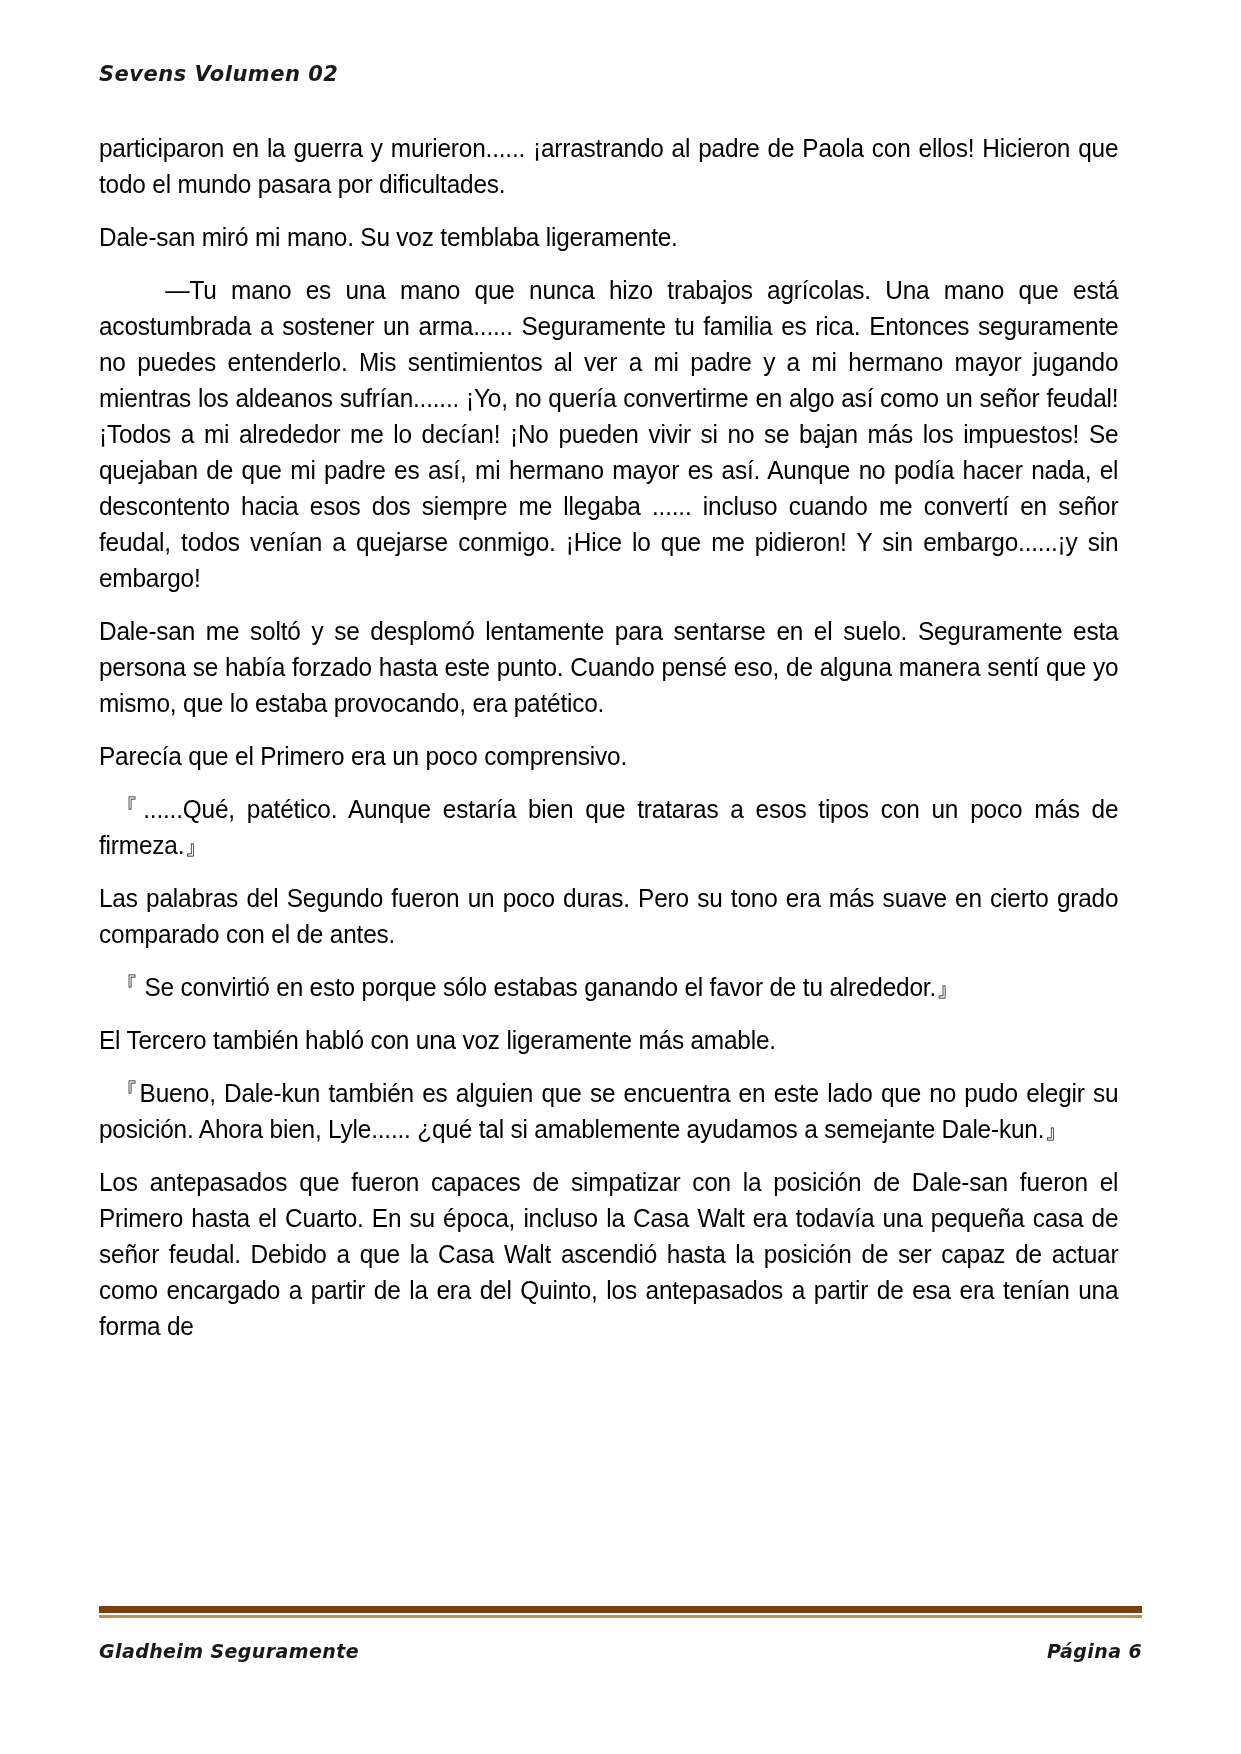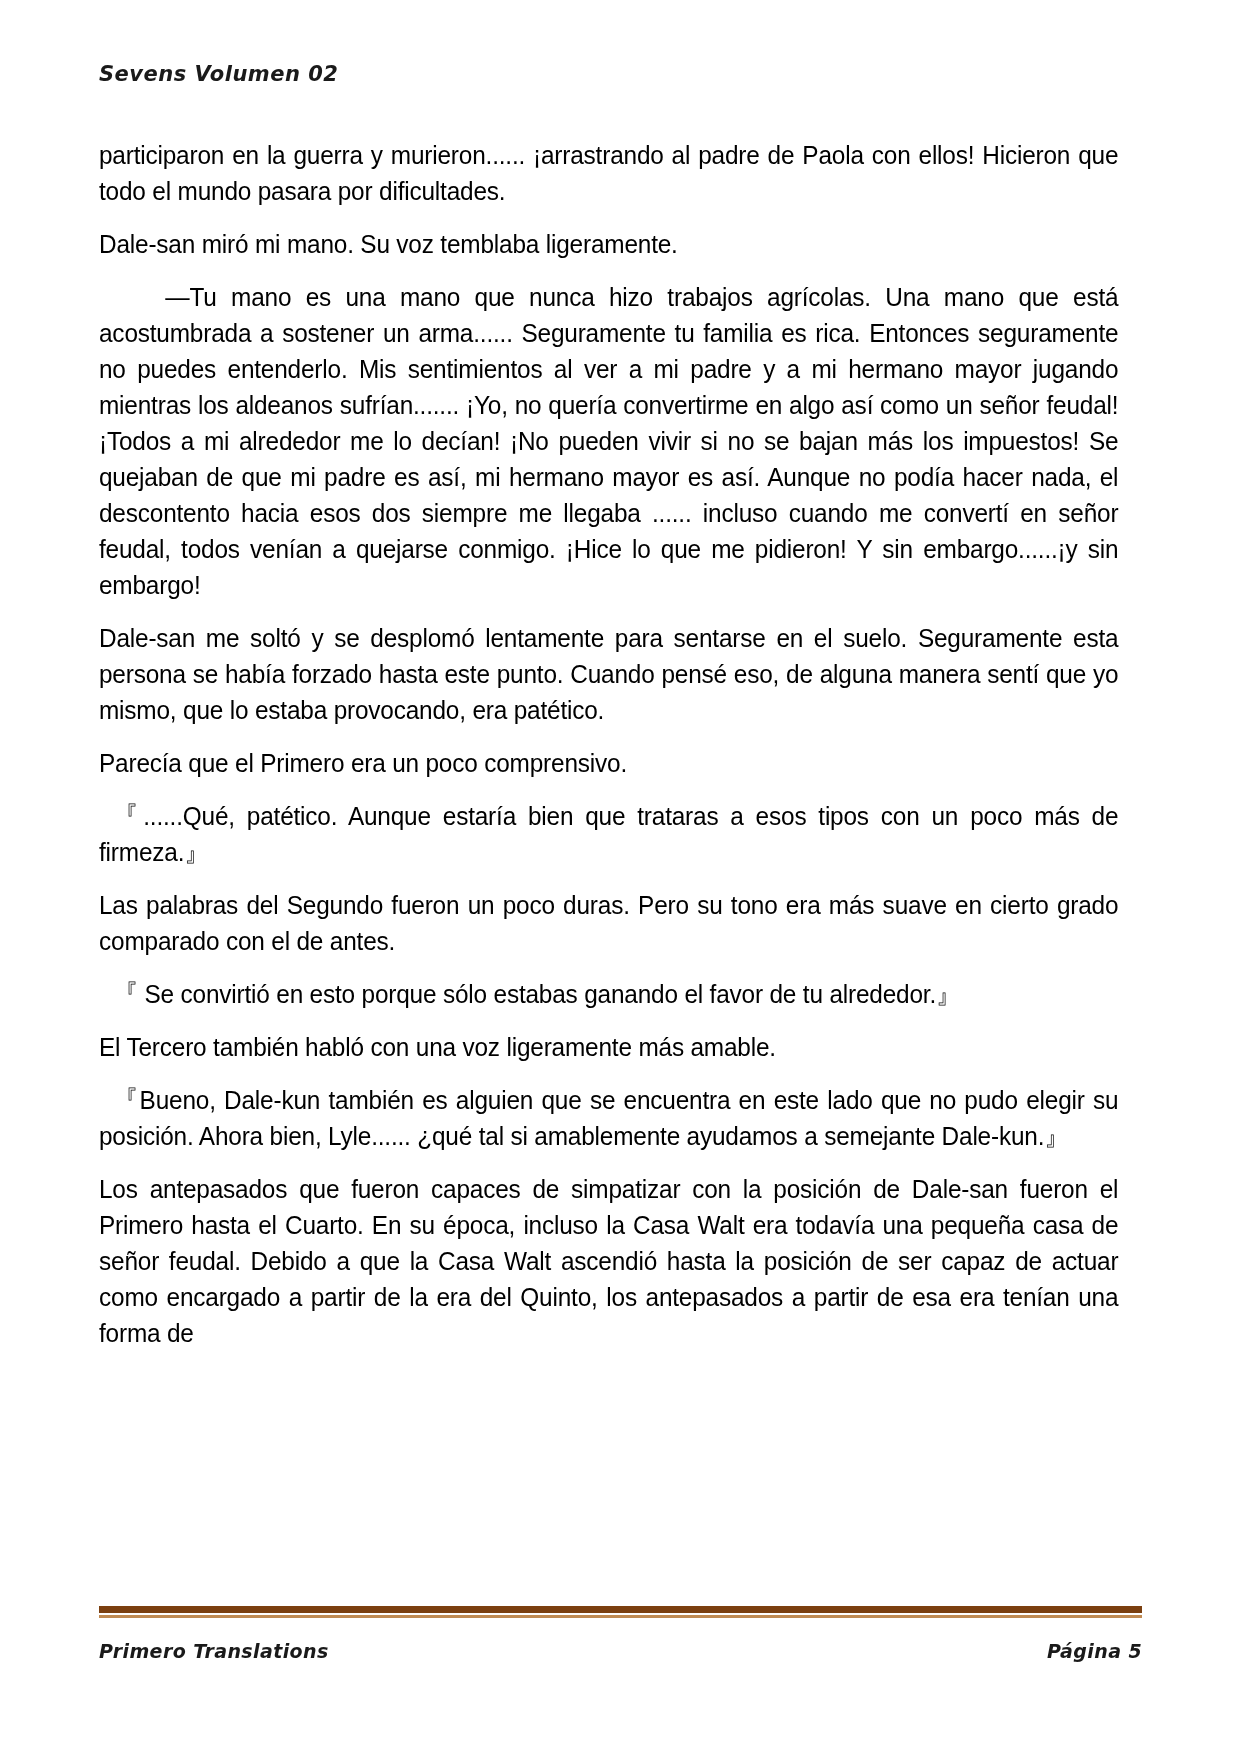--- a/index.html
+++ b/index.html
@@ -32,21 +32,21 @@
     font-weight: 600;
     letter-spacing: 0.5px;
     color: #1a1a1a;
     white-space: nowrap;
   }
 
   
   .content {
     position: absolute;
     left: 99px;
-    top: 137px;
+    top: 130px;
     width: 1019px;
   }
   p.para {
     margin: 0 0 17px 0;
     font-family: "Liberation Sans", "DejaVu Sans", sans-serif;
     font-size: 26.5px;
     line-height: 36px;
     color: #000000;
     text-align: justify;
     text-justify: inter-word;
@@ -122,18 +122,18 @@
     <p class="para">El Tercero también habló con una voz ligeramente más amable.</p>
     <p class="para indent-small">『Bueno, Dale-kun también es alguien que se encuentra en este lado que no pudo elegir su posición. Ahora bien, Lyle...... ¿qué tal si amablemente ayudamos a semejante Dale-kun.』</p>
     <p class="para">Los antepasados que fueron capaces de simpatizar con la posición de Dale-san fueron el Primero hasta el Cuarto. En su época, incluso la Casa Walt era todavía una pequeña casa de señor feudal. Debido a que la Casa Walt ascendió hasta la posición de ser capaz de actuar como encargado a partir de la era del Quinto, los antepasados a partir de esa era tenían una forma de</p>
   </div>
 
   <div class="footer">
     <div class="footer-rule-thick"></div>
     <div class="footer-rule-gap"></div>
     <div class="footer-rule-thin"></div>
     <div class="footer-row">
-      <div class="footer-text">Primero Translations</div>
-      <div class="footer-text">Página 5</div>
+      <div class="footer-text">Gladheim Seguramente</div>
+      <div class="footer-text">Página 6</div>
     </div>
   </div>
 
 </div>
 
 </body></html>

